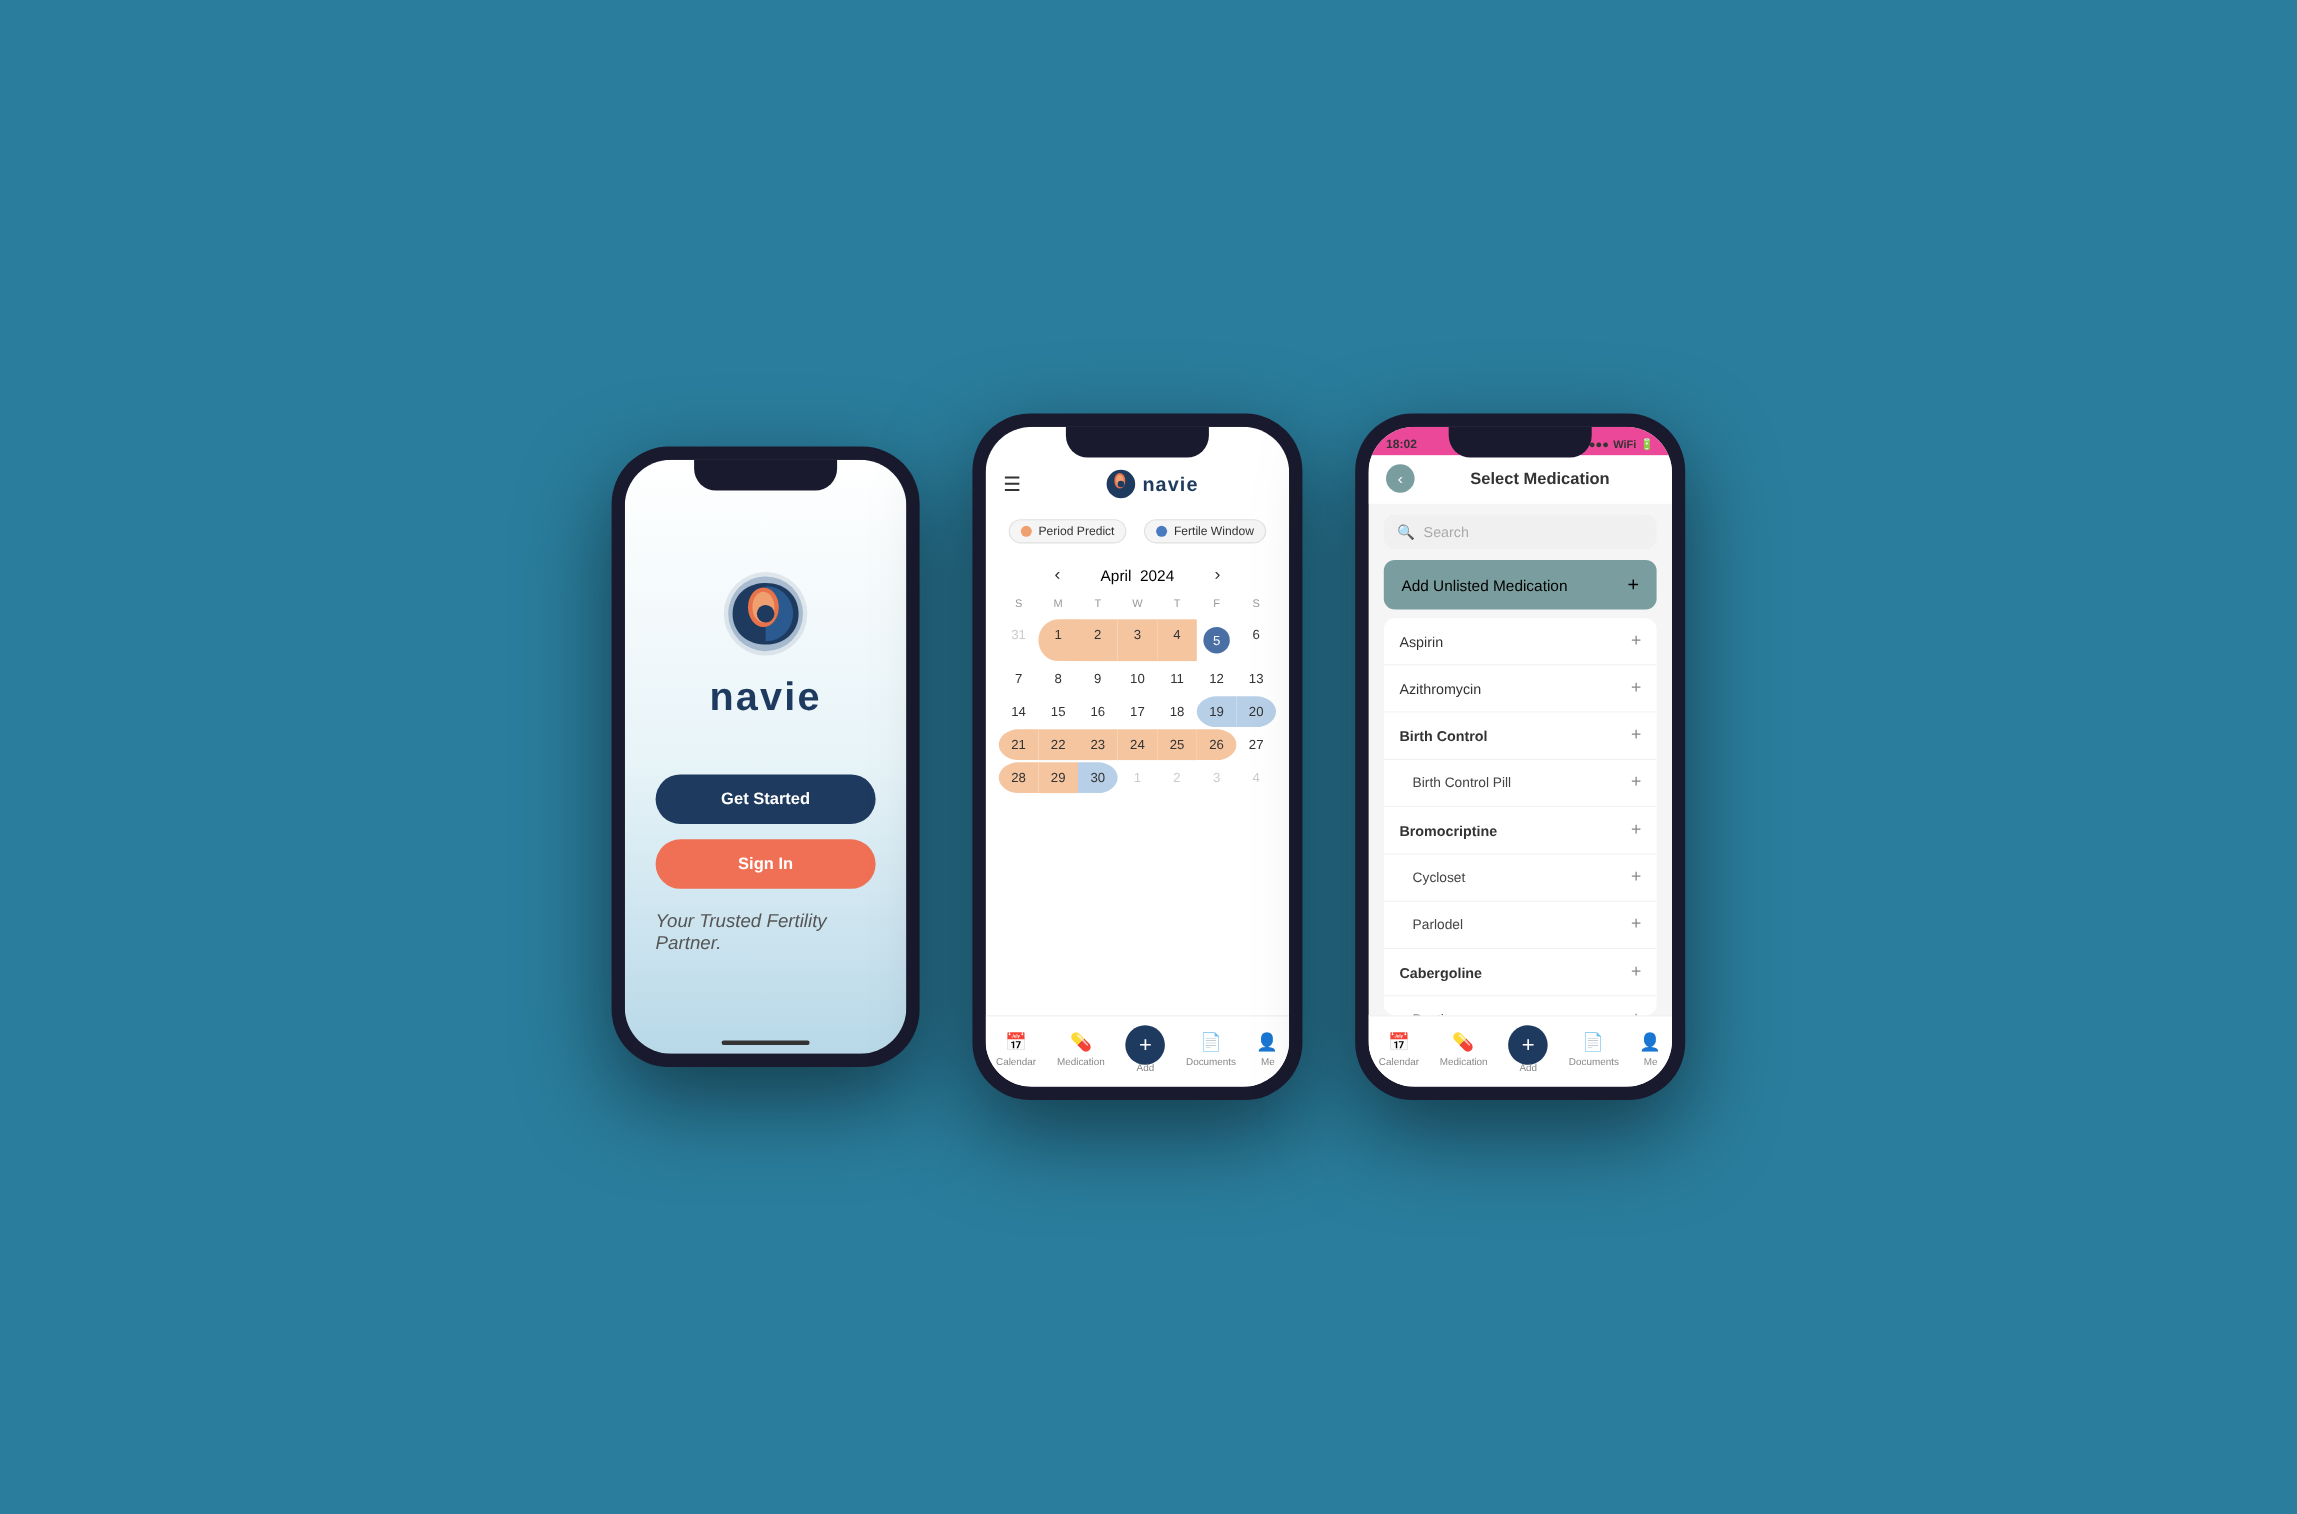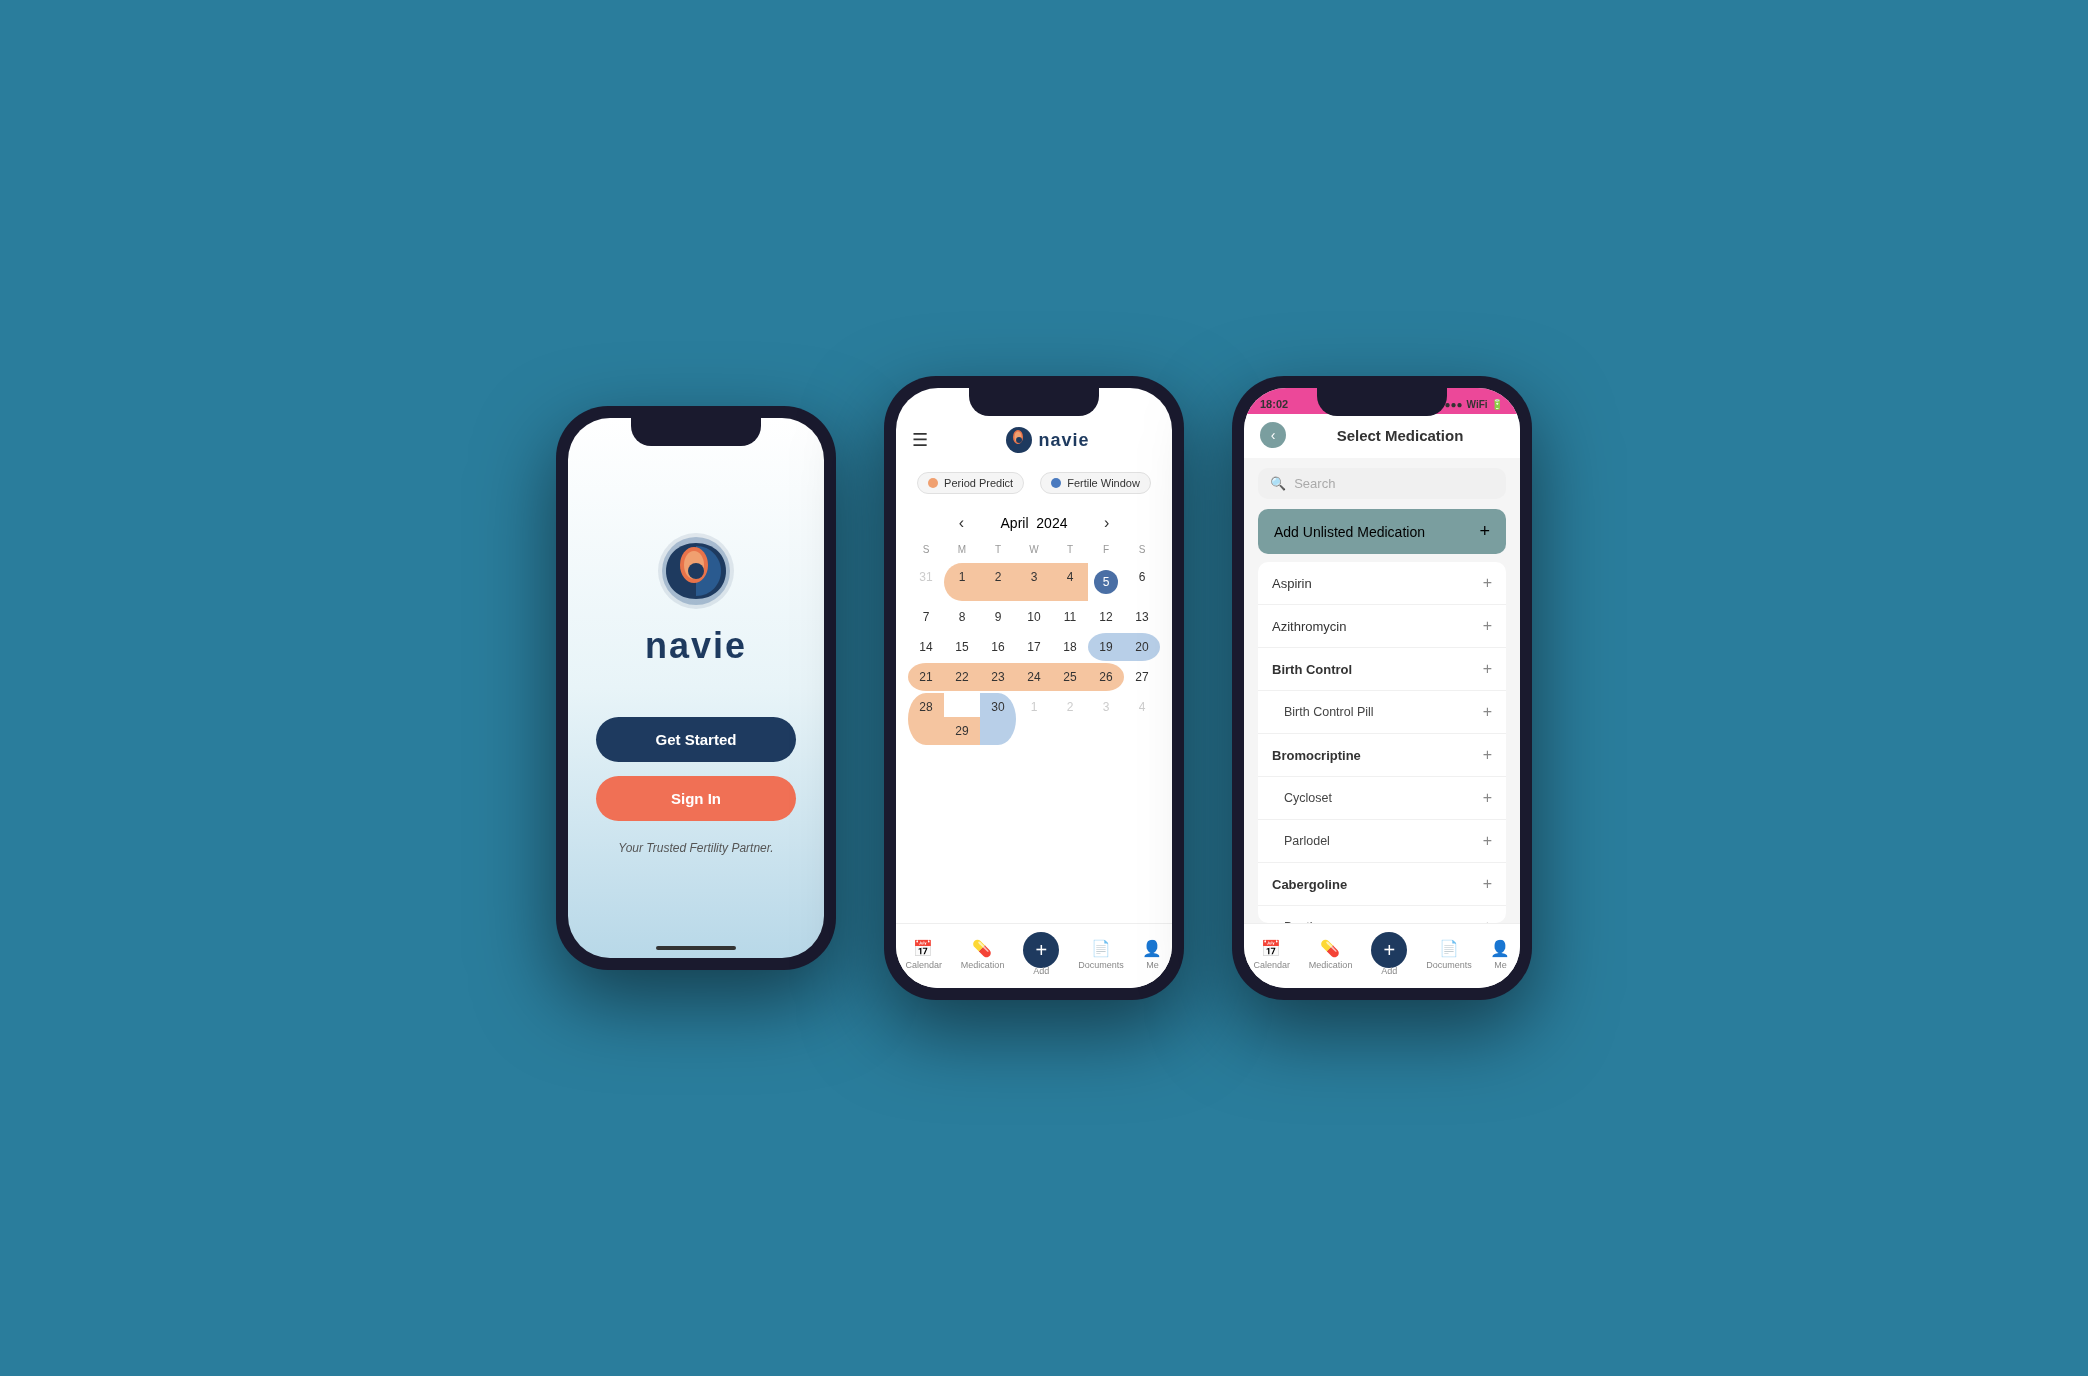--- a/index.html
+++ b/index.html
@@ -101,21 +101,21 @@
       background: #f07055;
       color: white;
       border: none;
       border-radius: 30px;
       font-size: 15px;
       font-weight: 600;
       margin-bottom: 20px;
       cursor: pointer;
     }
     .tagline {
-      font-size: 12px;
+      font-size: 17px;
       color: #555;
       font-style: italic;
     }
     .home-indicator {
       position: absolute;
       bottom: 8px;
       left: 50%;
       transform: translateX(-50%);
       width: 80px;
       height: 4px;
@@ -503,21 +503,21 @@
             <div class="cal-cell" style="background:#f5c5a0;">22</div>
             <div class="cal-cell" style="background:#f5c5a0;">23</div>
             <div class="cal-cell" style="background:#f5c5a0;">24</div>
             <div class="cal-cell" style="background:#f5c5a0;">25</div>
             <div class="cal-cell" style="background:#f5c5a0; border-radius:0 50% 50% 0;">26</div>
             <div class="cal-cell">27</div>
           </div>
 
           <div class="cal-week">
             <div class="cal-cell" style="background:#f5c5a0; border-radius:50% 0 0 50%;">28</div>
-            <div class="cal-cell" style="background:#f5c5a0;margin-top:24px;">29</div>
+            <div class="cal-cell" style="background:#f5c5a0;">29</div>
             <div class="cal-cell" style="background:#b8cfe8; border-radius:0 50% 50% 0;">30</div>
             <div class="cal-cell other-month" style="color:#ccc;">1</div>
             <div class="cal-cell other-month" style="color:#ccc;">2</div>
             <div class="cal-cell other-month" style="color:#ccc;">3</div>
             <div class="cal-cell other-month" style="color:#ccc;">4</div>
           </div>
         </div>
 
         <div class="bottom-nav">
           <div class="nav-item">

